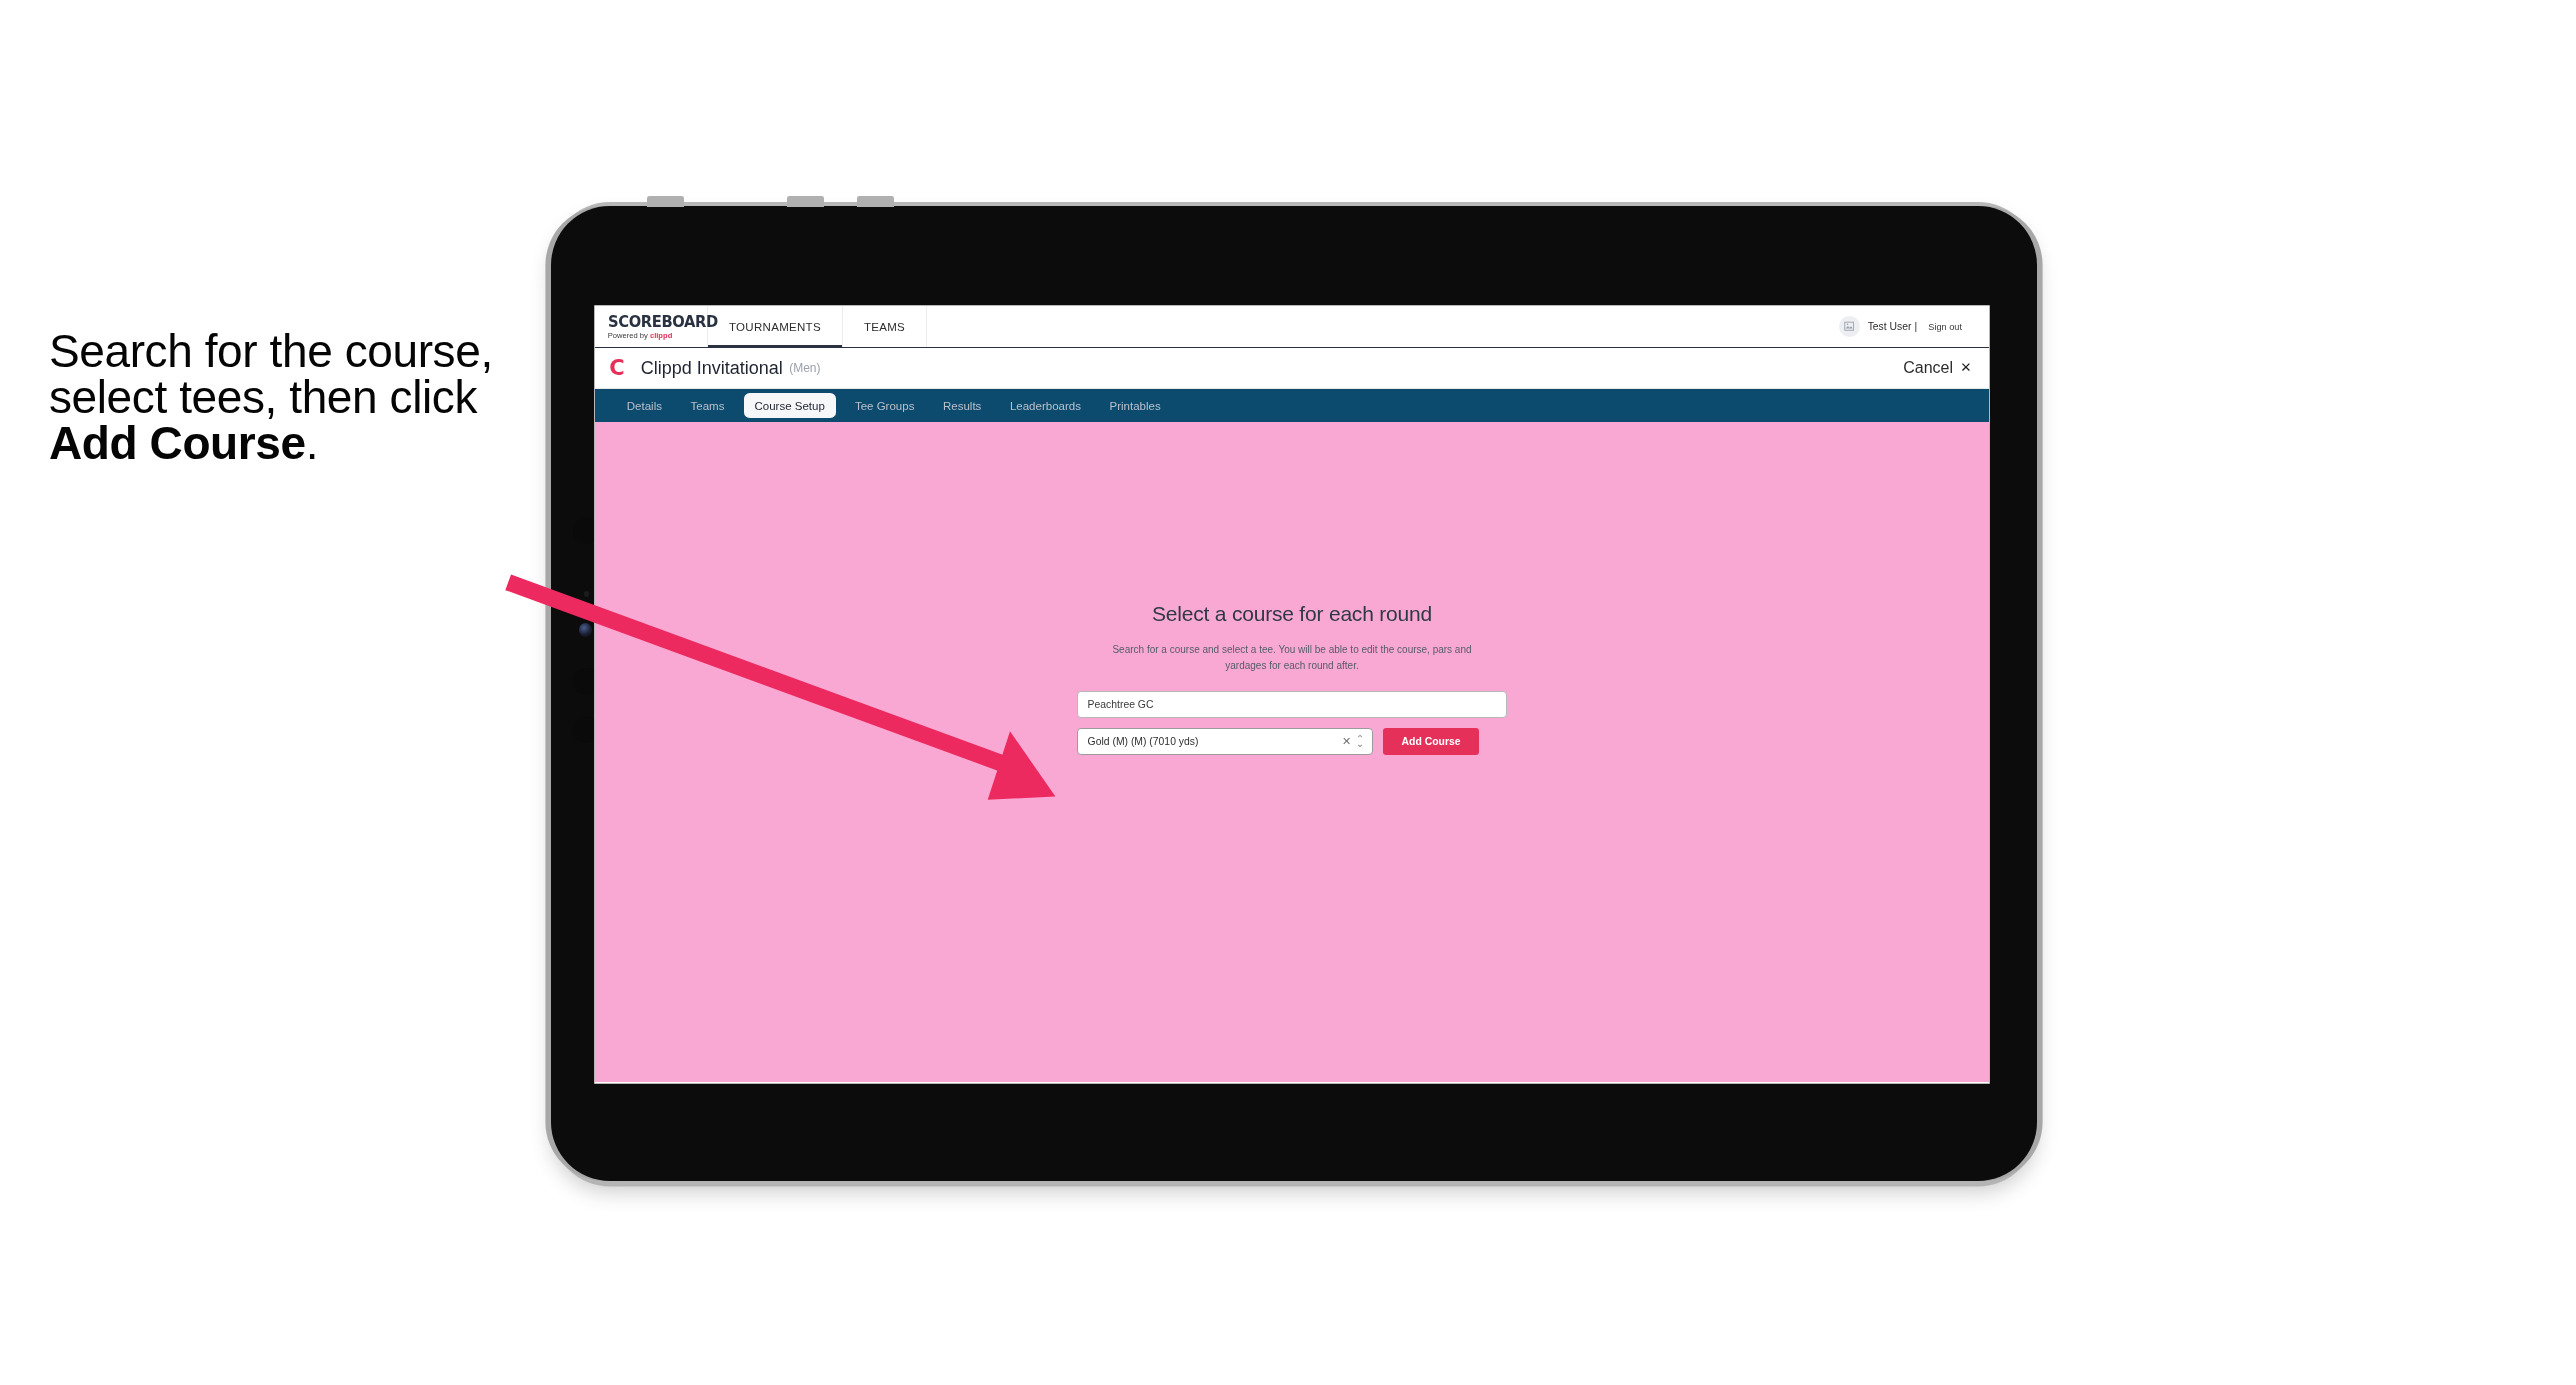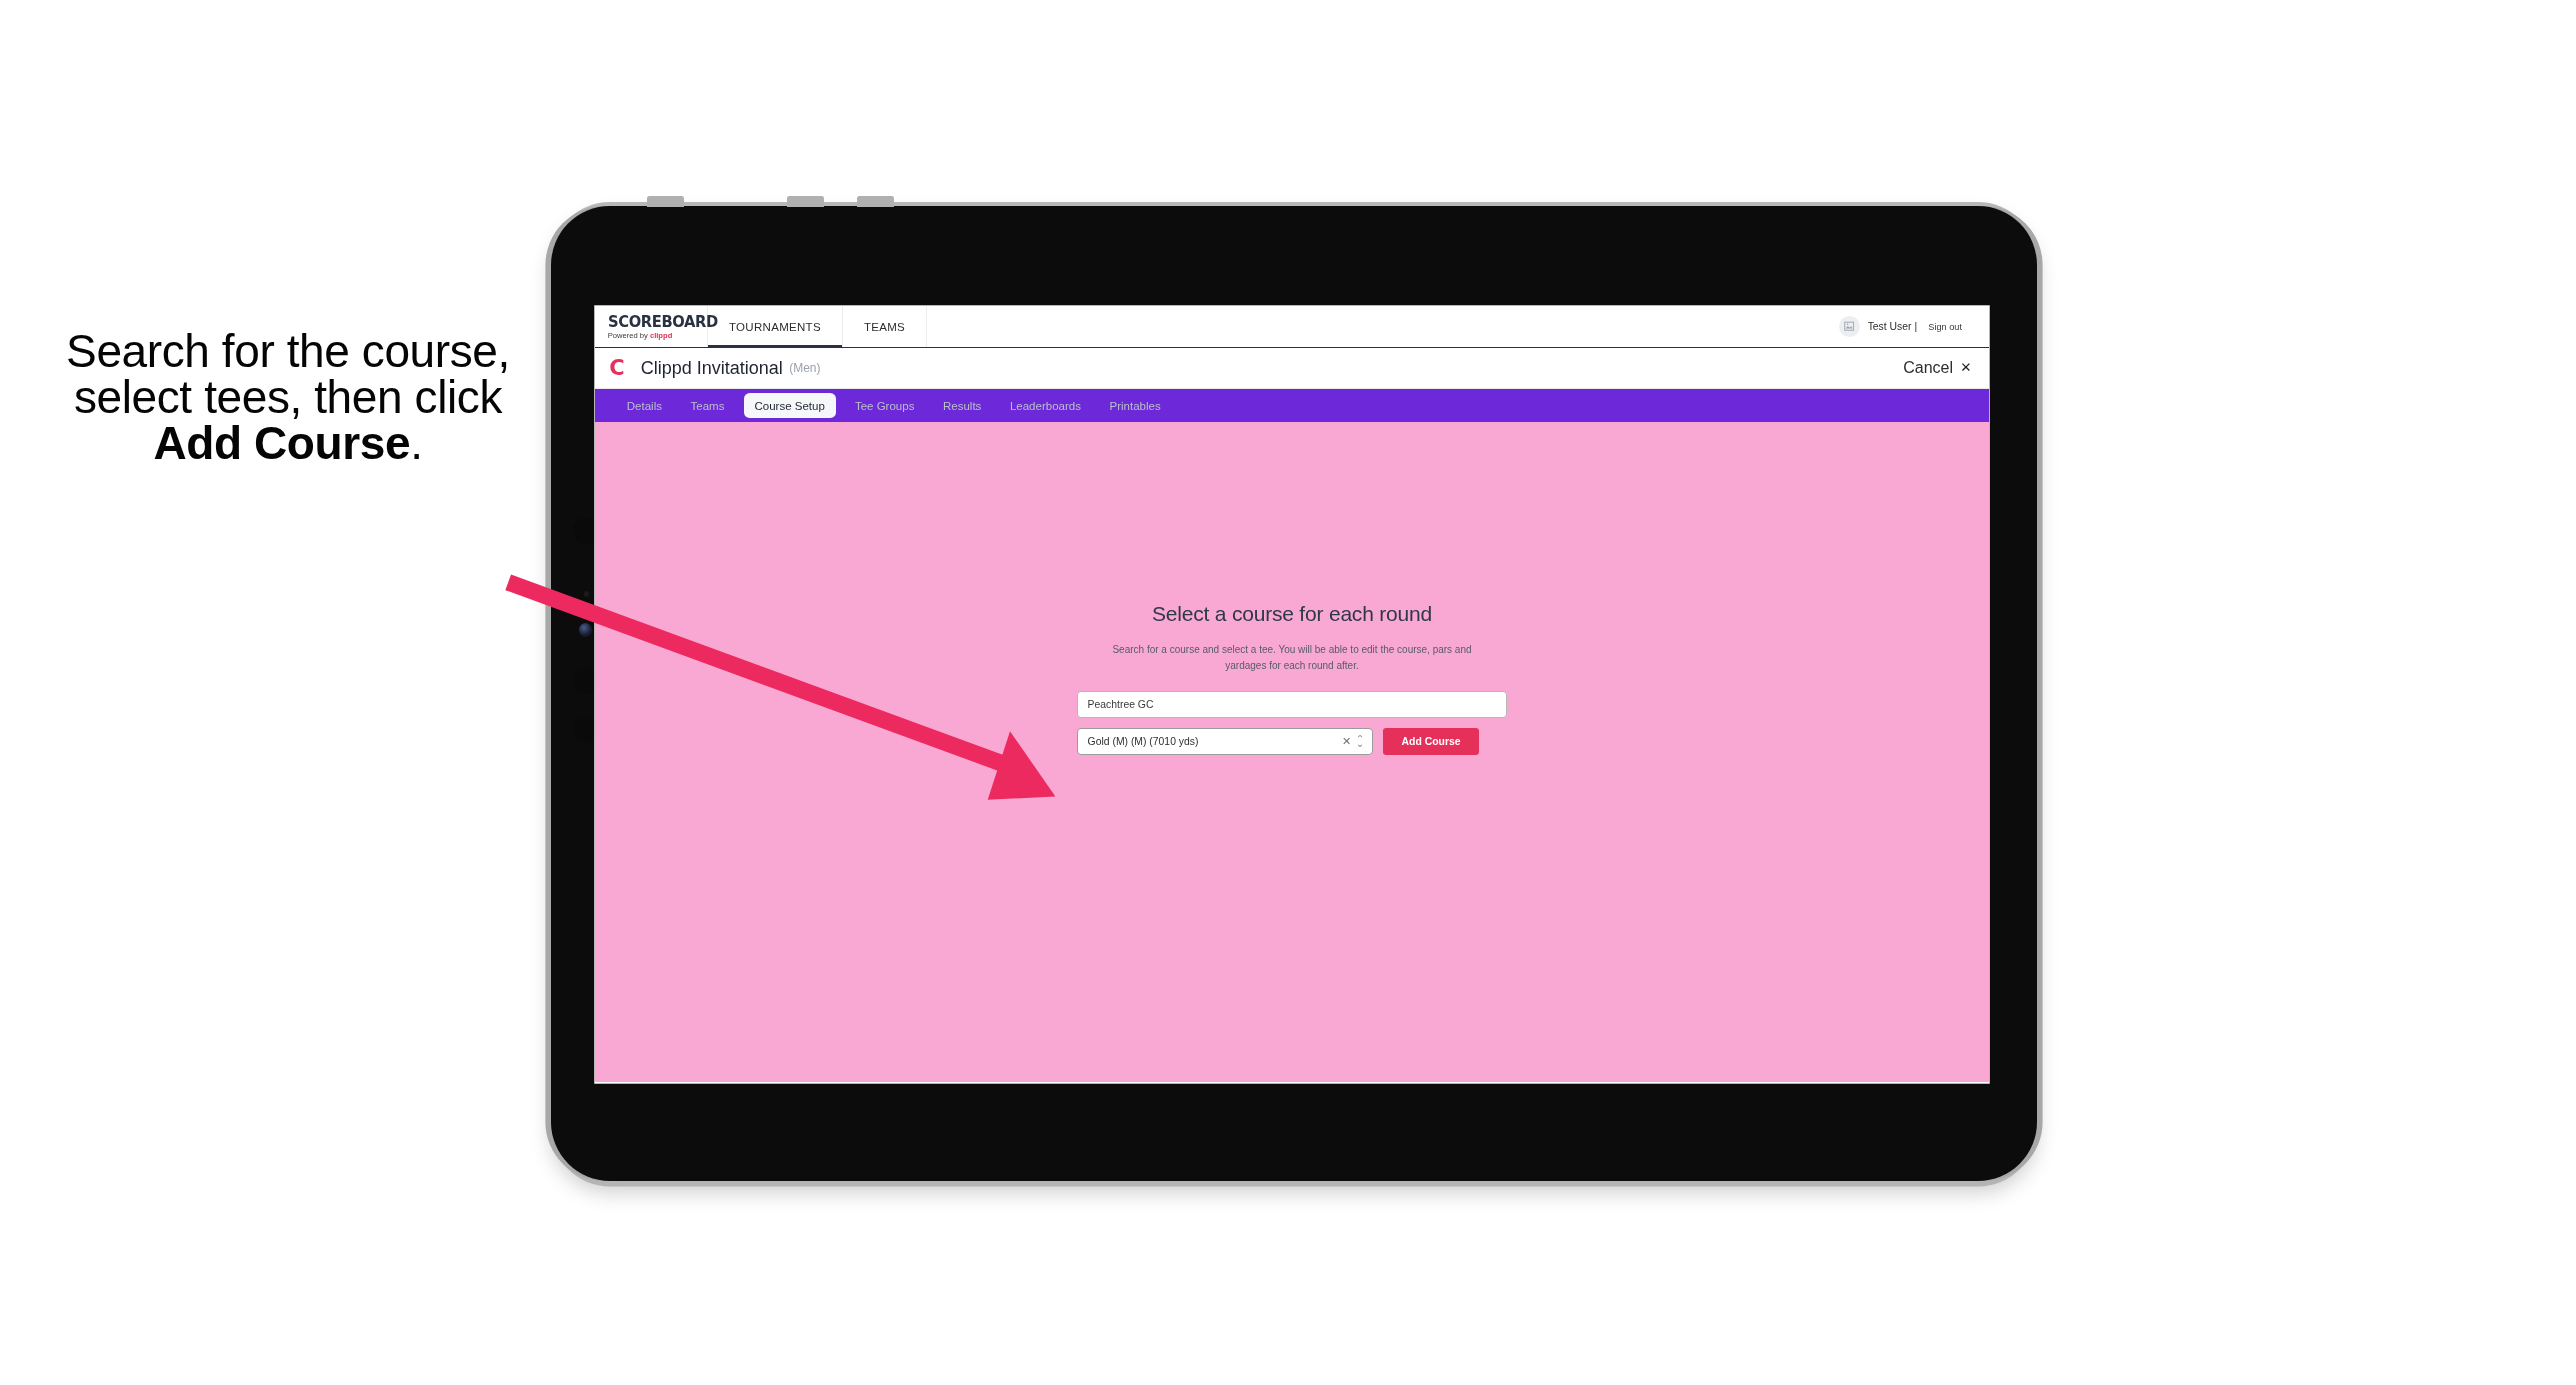--- a/index.html
+++ b/index.html
@@ -15,21 +15,21 @@
   #instructions {
     position: absolute;
     left: 49px; top: 328px;
     width: 478px;
     color: #050505;
     font-size: 46px;
     line-height: 1.0;
     letter-spacing: -0.4px;
   }
   #instructions p { margin: 0; }
-  #instructions .para1 { font-weight: 400; text-align: center; }
+  #instructions .para1 { font-weight: 400; }
   #instructions .para1 b { font-weight: 700; }
   #instructions .spacer { height: 76px; }
   #instructions .para2 { font-weight: 700; }
 
   
   #tablet {
     position: absolute;
     left: 551px; top: 206px;
     width: 1486px; height: 975px;
     background: #0c0c0c;
@@ -330,21 +330,21 @@
       <div id="titlerow">
         <div id="clippd-c" style="color: rgb(229, 48, 90);">C</div>
         <div id="tourn-name">Clippd Invitational</div>
         <div id="tourn-gender">(Men)</div>
         <div id="cancel-wrap">
           <span id="cancel-label">Cancel</span>
           <span id="cancel-x">✕</span>
         </div>
       </div>
 
-      <div id="subnav" style="background: #6d28d9;">
+      <div id="subnav" style="background: #0c4a6e;">
         <div class="subtab">Details</div>
         <div class="subtab">Teams</div>
         <div class="subtab active">Course Setup</div>
         <div class="subtab">Tee Groups</div>
         <div class="subtab">Results</div>
         <div class="subtab">Leaderboards</div>
         <div class="subtab">Printables</div>
       </div>
 
       <div id="main">

